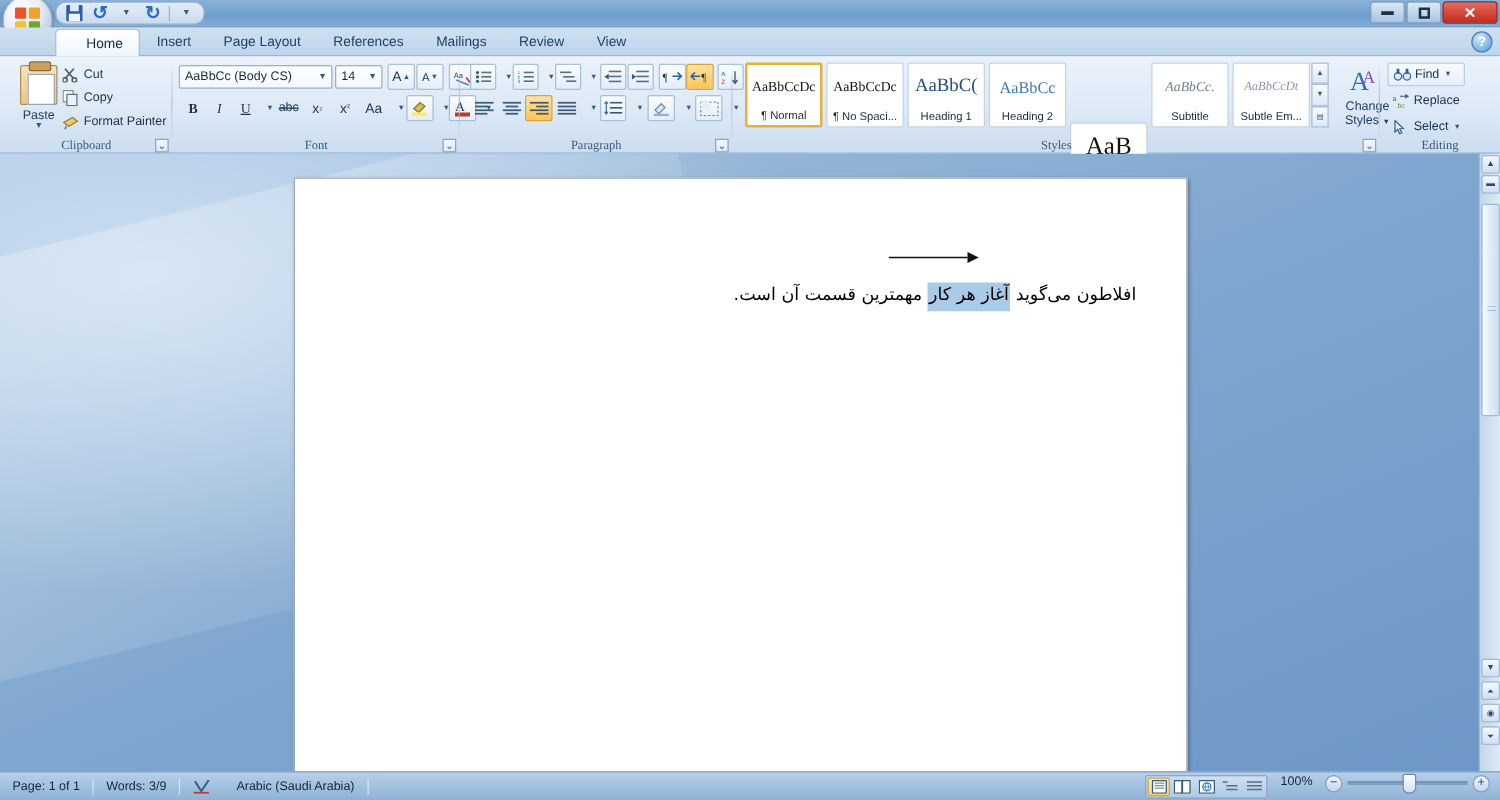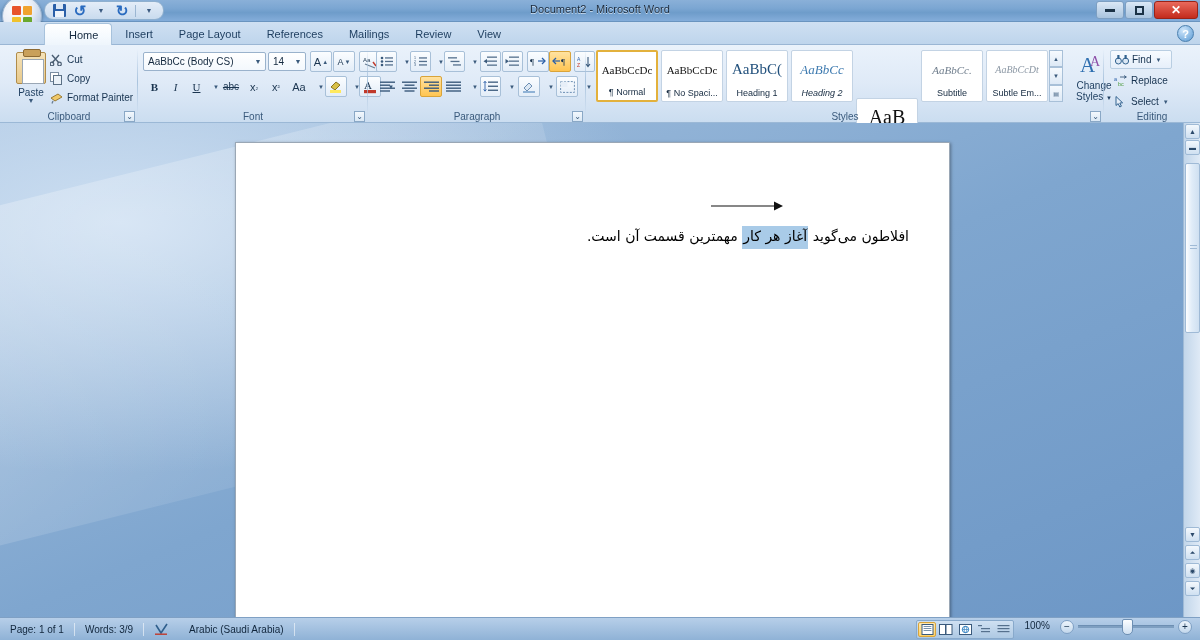--- a/index.html
+++ b/index.html
@@ -100,21 +100,21 @@
 
   
   .ribbon {
     position: absolute; left: 0; top: 45px; width: 1200px; height: 78px;
     background: linear-gradient(to bottom, #eaf2fb 0%, #dfeaf7 50%, #cbddf0 100%);
     border-bottom: 1px solid #9bb8d6;
   }
   .rgroup { position: absolute; top: 0; height: 78px; }
   .rgroup .glabel {
     position: absolute; bottom: 1px; width: 100%; text-align: center;
-    font-size: 10px; color: #3a5a7c;
+    font-size: 10px; color: #3a5a7c; font-family: Liberation Serif, serif;
   }
   .rgroup .gsep {
     position: absolute; right: 0; top: 4px; width: 1px; height: 66px;
     background: linear-gradient(to bottom, rgba(255,255,255,0), #a9c3dd, rgba(255,255,255,0));
   }
   .dlauncher {
     position: absolute; bottom: 1px; right: 3px; width: 11px; height: 11px;
     border: 1px solid #8aa8c6; background: linear-gradient(to bottom,#f3f8fd,#dae8f5);
     font-size: 8px; color: #3a5a7c; text-align: center; line-height: 9px; cursor: pointer;
   }
@@ -285,21 +285,20 @@
     width: 15px; height: 14px; position: relative; display:flex; align-items:center; justify-content:center;
   }
   svg { display: block; }
 </style>
 </head>
 <body>
 
 <div id="app">
 
   <div class="titlebar">
-    <div class="title-text">Document2 - Microsoft Word</div>
 
     <div class="qat">
       <div class="qi">
           <span class="save-ico"></span>
         </div>
       <div class="qi">
           <span class="undo-ico">↺</span>
         </div>
       <div class="qi">
           <span class="tiny-arrow">▼</span>
@@ -627,21 +626,21 @@
         <span class="sname">¶ Normal</span>
       </div>
       <div class="stylebox" style="left:75px;">
         <span class="sprev" style="font-family:'Liberation Serif',serif; font-size:11px; color:#111;">AaBbCcDc</span>
         <span class="sname">¶ No Spaci...</span>
       </div>
       <div class="stylebox" style="left:140px;">
         <span class="sprev" style="font-family:'Liberation Serif',serif; font-size:15px; color:#21507c;">AaBbC(</span>
         <span class="sname">Heading 1</span>
       </div>
-      <div class="stylebox" style="left:205px;font-style:italic;">
+      <div class="stylebox" style="left:205px;">
         <span class="sprev" style="font-family:'Liberation Serif',serif; font-size:13px; color:#3f7bb0;">AaBbCc</span>
         <span class="sname">Heading 2</span>
       </div>
       <div class="stylebox" style="left:270px;margin-top:48px;">
         <span class="sprev" style="font-family:'Liberation Serif',serif; font-size:20px; color:#111;">AaB</span>
         <span class="sname">Title</span>
       </div>
       <div class="stylebox" style="left:335px;">
         <span class="sprev" style="font-family:'Liberation Serif',serif; font-style:italic; font-size:11px; color:#6f7d8c;">AaBbCc.</span>
         <span class="sname">Subtitle</span>

